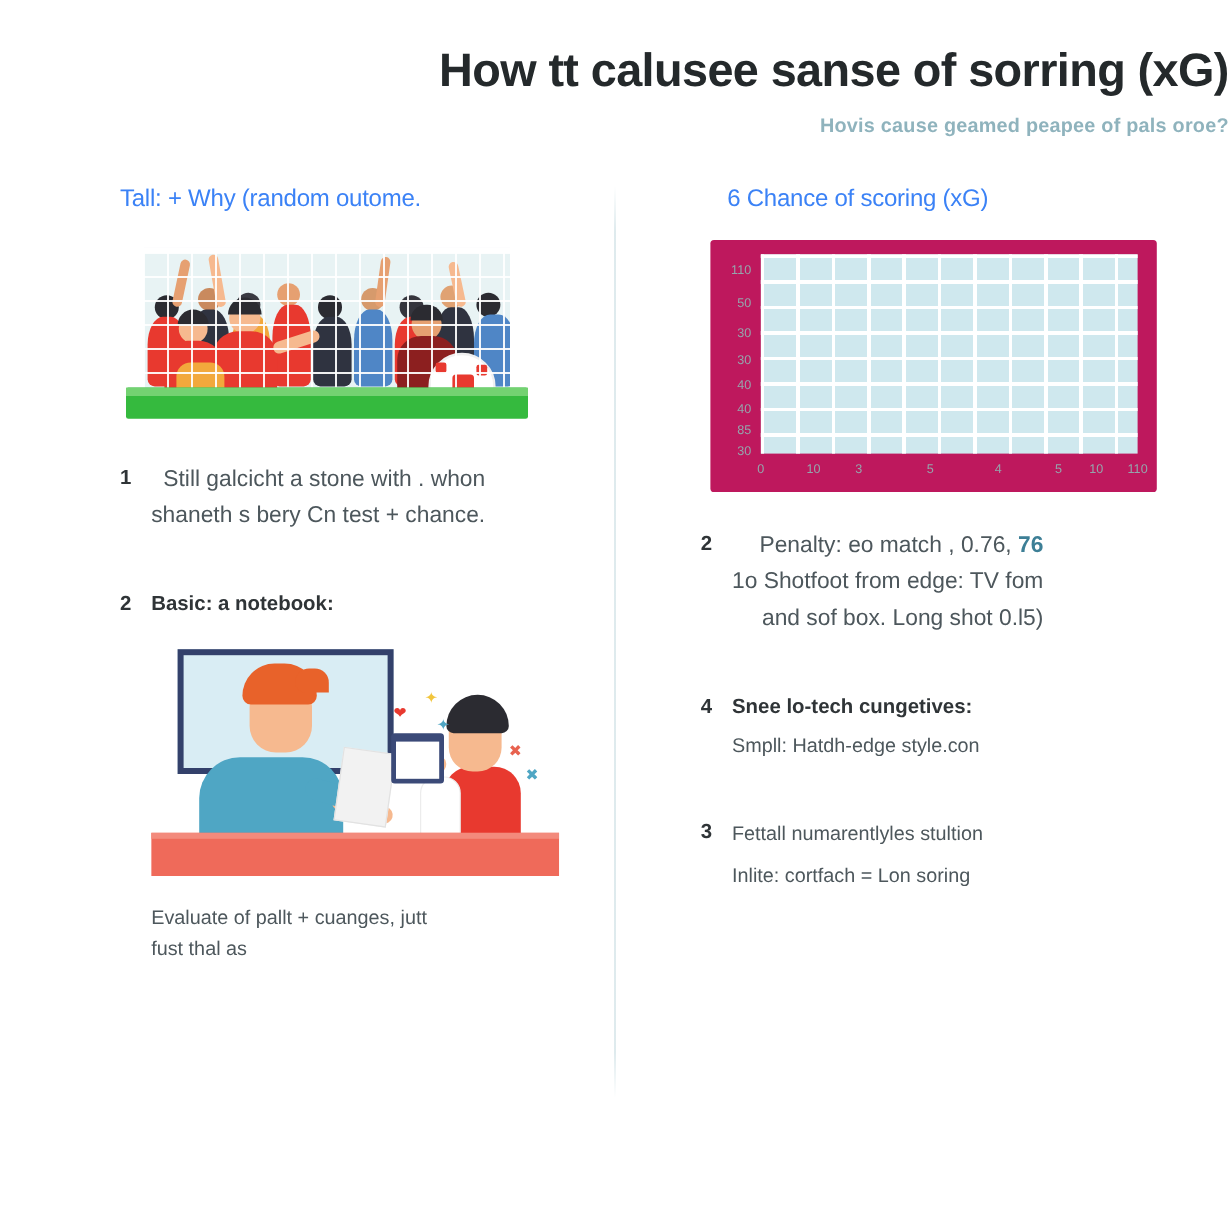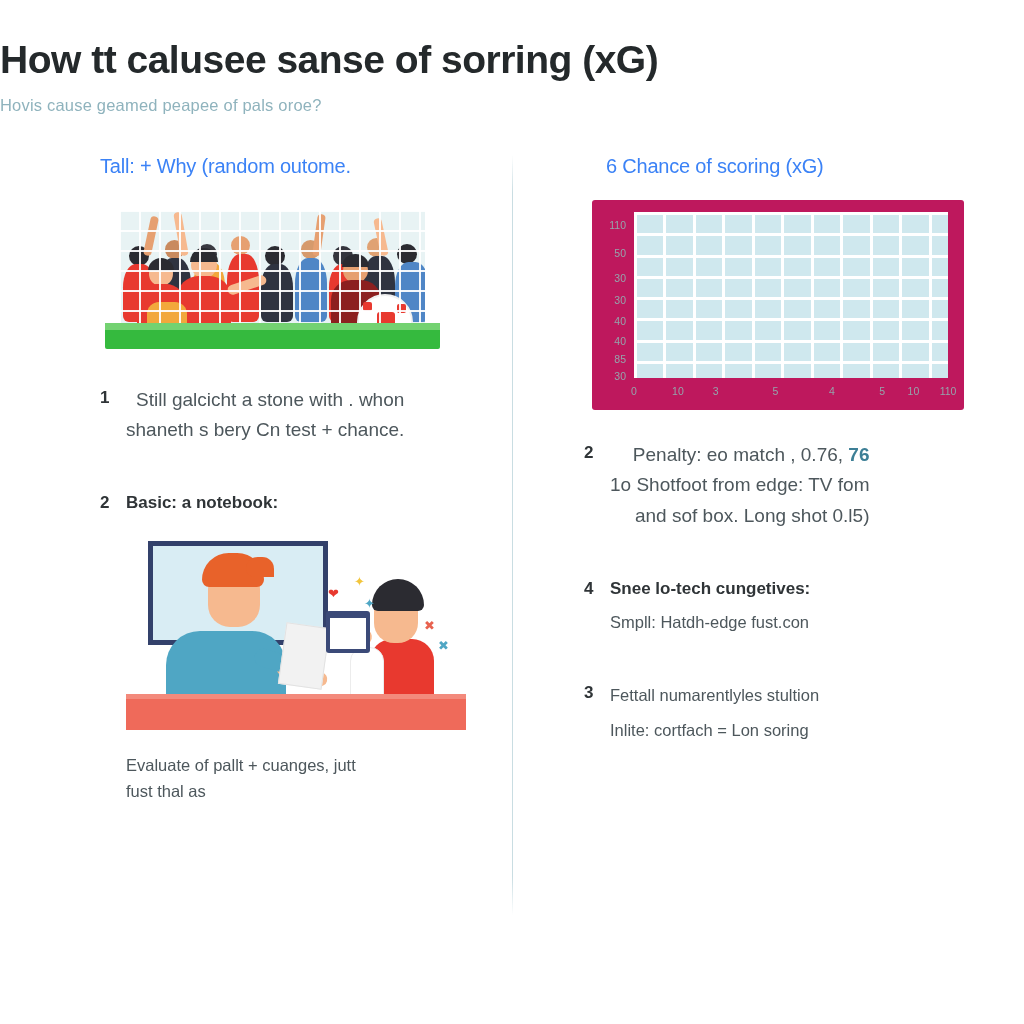--- a/index.html
+++ b/index.html
@@ -6,27 +6,27 @@
   body{
     width:1024px;height:1024px;
     background:#ffffff;
     font-family:"Liberation Sans", sans-serif;
     color:#2f3437;
     overflow:hidden;
   }
   .page{position:relative;width:1024px;height:1024px;box-sizing:border-box;}
 
   
-  .header{padding-top:38px;text-align:left;}
+  .header{padding-top:38px;text-align:right;}
   .title{
     font-size:39px;font-weight:700;letter-spacing:-0.5px;
     color:#24292b;line-height:1.12;margin:0;
   }
   .subtitle{
-    margin:14px 0 0 0;font-size:16.5px;font-weight:400;
+    margin:14px 0 0 0;font-size:16.5px;font-weight:700;
     color:#8fb3bd;letter-spacing:.2px;
   }
 
   
   .columns{
     position:relative;display:flex;margin-top:40px;
     padding:0 0 0 0;
   }
   .divider{
     position:absolute;left:512px;top:0;width:1px;height:760px;
@@ -292,21 +292,21 @@
           </div>
           <div>1o Shotfoot from edge: TV fom</div>
           <div>and sof box. Long shot 0.l5)</div>
         </div>
       </div>
 
       <div class="item blk">
         <div class="num">4</div>
         <div>
           <div class="ihead">Snee lo-tech cungetives:</div>
-          <div class="isub">Smpll: Hatdh-edge fust.con</div>
+          <div class="isub">Smpll: Hatdh-edge style.con</div>
         </div>
       </div>
 
       <div class="item blk">
         <div class="num">3</div>
         <div>
           <div class="isub" style="margin-top:2px">Fettall numarentlyles stultion</div>
           <div class="isub">Inlite: cortfach = Lon soring</div>
         </div>
       </div>

